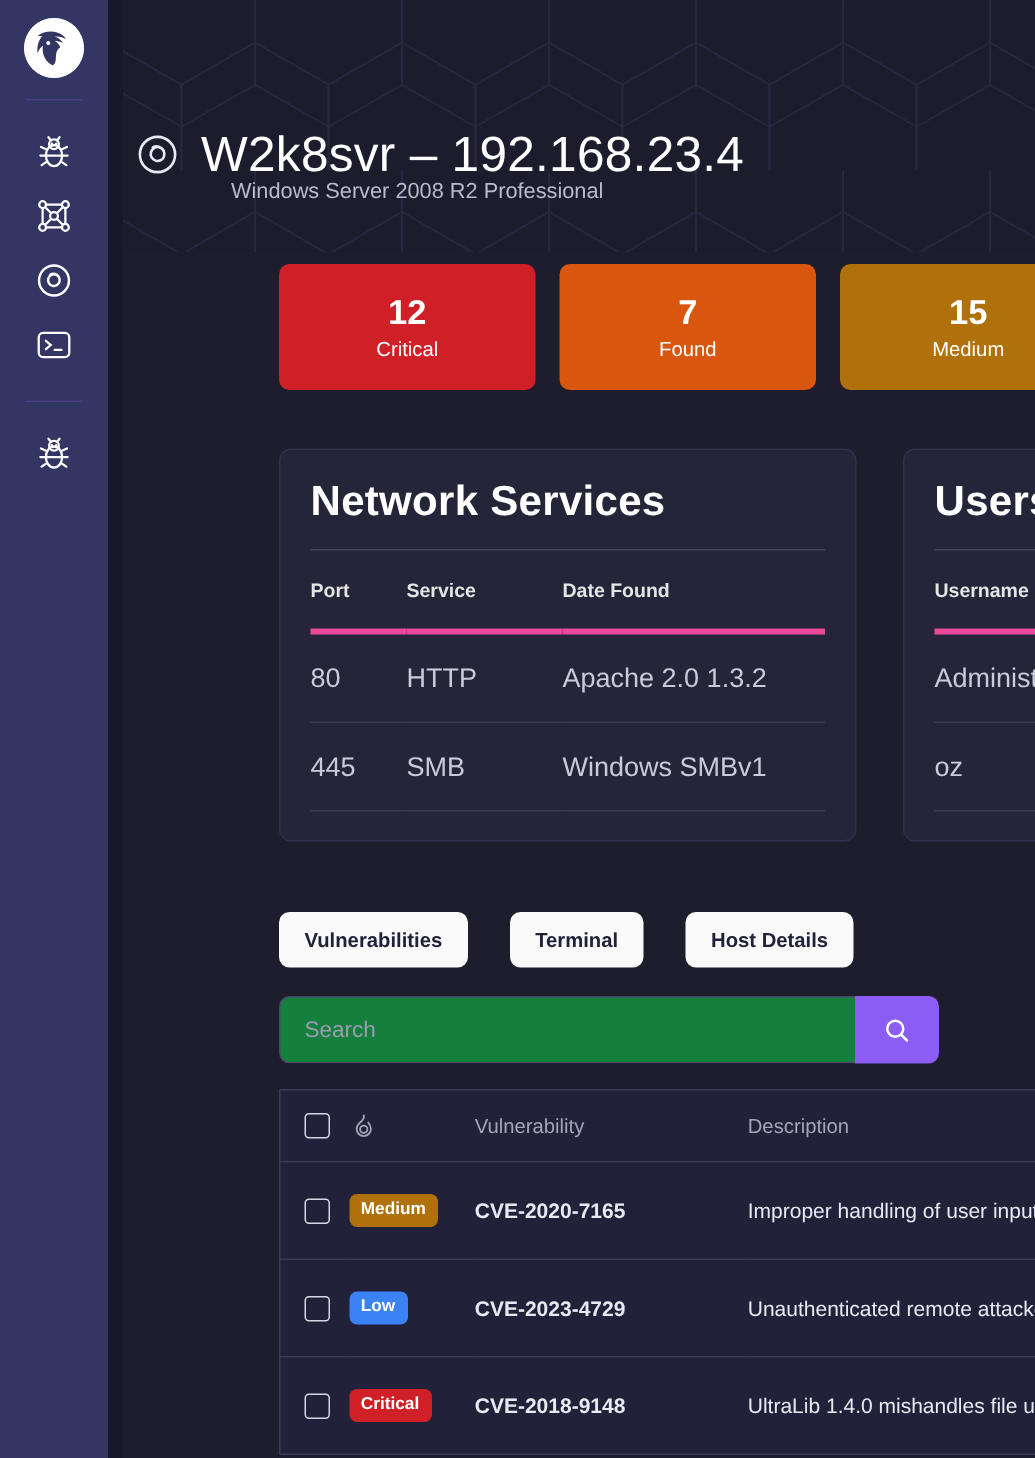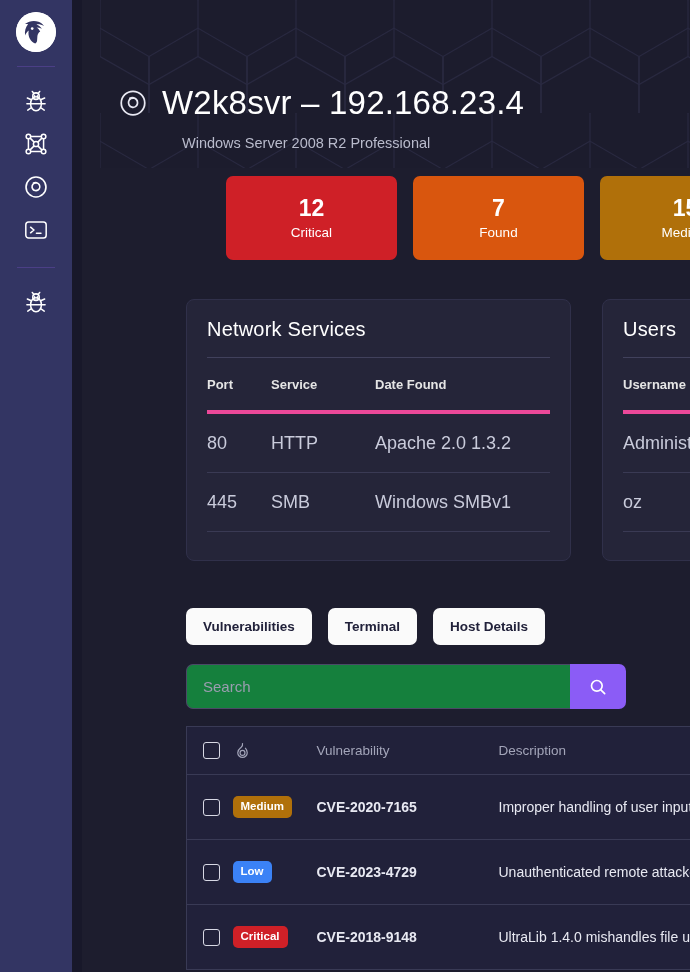--- a/index.html
+++ b/index.html
@@ -34,21 +34,20 @@
     margin-bottom: 3px;
     color: #ffffff;
   }
 
   
   .main {
     flex: 1 1 auto; height: 972px;
     background: #1d1d2e;
     position: relative;
     overflow: hidden;
-    padding-left: 28px;
   }
   .gutter {
     position: absolute; left: 0; top: 0; width: 10px; height: 972px;
     background: #18182a; z-index: 4;
   }
 
   
   .header {
     position: relative;
     height: 168px;
@@ -63,21 +62,21 @@
     position: relative; z-index: 2;
     padding: 86px 0 0 18px;
   }
   .title-row { display: flex; align-items: center; gap: 14px; }
   .target-icon { width: 30px; height: 30px; color: #e9e9f3; flex: 0 0 30px; }
   .host-title {
     font-size: 33px; font-weight: 400; color: #ffffff;
     letter-spacing: .2px; line-height: 1; white-space: nowrap;
   }
   .host-sub {
-    margin-top: 16px; margin-left: 64px;
+    margin-top: 1px; margin-left: 64px;
     font-size: 14.5px; color: #b9bbcc; font-weight: 400;
   }
 
   
   .stats {
     position: absolute; top: 176px; left: 114px;
     display: flex; gap: 16px; z-index: 3;
   }
   .stat {
     width: 171px; height: 84px; border-radius: 7px;
@@ -95,21 +94,21 @@
   }
   .panel {
     width: 385px; height: 262px;
     background: #252539;
     border: 1px solid #30304a;
     border-radius: 8px;
     padding: 18px 20px 0 20px;
     overflow: hidden;
   }
   .panel h2 {
-    font-size: 20px; font-weight: 400; color: #ffffff;
+    font-size: 28px; font-weight: 700; color: #ffffff;
     letter-spacing: .2px; margin-bottom: 16px;
   }
   .panel .rule { height: 1px; background: #41415c; margin-bottom: 0; }
   table.ptable { width: 100%; border-collapse: collapse; }
   table.ptable th {
     text-align: left; font-size: 13px; font-weight: bold;
     color: #e5e5e5; padding: 19px 0 18px 0;
     border-bottom: 4px solid #ec4899;
     white-space: nowrap;
   }
@@ -119,21 +118,21 @@
     border-bottom: 1px solid #3a3a54;
     white-space: nowrap;
   }
   .c-port  { width: 64px; }
   .c-serv  { width: 104px; }
   .c-user  { width: 132px; }
 
   
   .tabs {
     position: absolute; top: 608px; left: 114px;
-    display: flex; gap: 16px; z-index: 3;
+    display: flex; gap: 28px; z-index: 3;
   }
   .tab {
     background: #fafafa; color: #21213a;
     border: none; border-radius: 7px;
     font-size: 13.5px; font-weight: bold;
     font-family: "Liberation Sans", sans-serif;
     padding: 0 17px; height: 37px;
     display: flex; align-items: center; cursor: pointer;
     white-space: nowrap;
   }
@@ -292,21 +291,21 @@
             <circle cx="12" cy="12" r="9.4"></circle>
             <path d="M15.4 10.1a3.7 3.7 0 1 0-1.4 4.8c1.7-1 2.1-3.4 1.1-5.1-1.1-2-3.6-2.7-5.6-1.6"></path>
           </svg>
           <h1 class="host-title">W2k8svr – 192.168.23.4</h1>
         </div>
         <div class="host-sub">Windows Server 2008 R2 Professional</div>
       </div>
     </header>
 
     <div class="stats">
-      <div class="stat" style="background: rgb(207, 32, 39); margin-left: 40px;">
+      <div class="stat" style="background: rgb(207, 32, 39);">
         <div class="num">12</div>
         <div class="lbl">Critical</div>
       </div>
       <div class="stat" style="background: rgb(217, 86, 14);">
         <div class="num">7</div>
         <div class="lbl">Found</div>
       </div>
       <div class="stat" style="background: rgb(176, 112, 10);">
         <div class="num">15</div>
         <div class="lbl">Medium</div>

